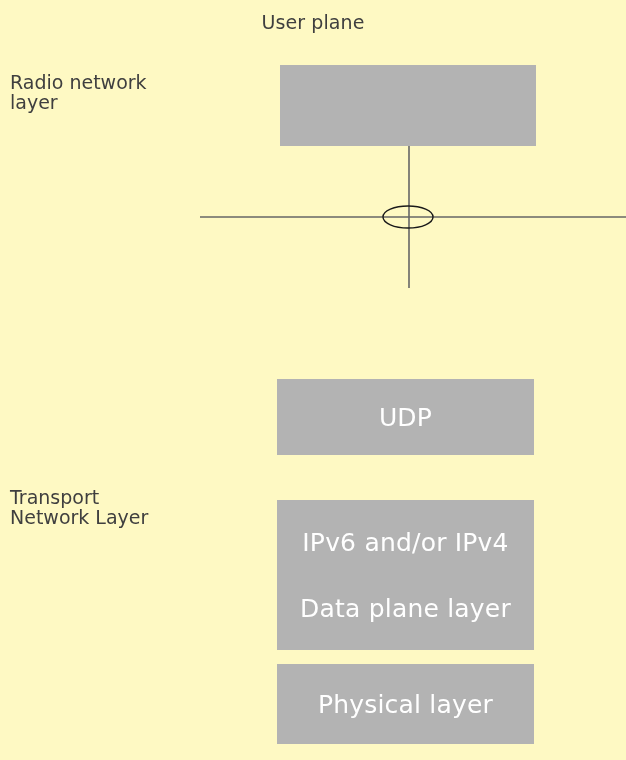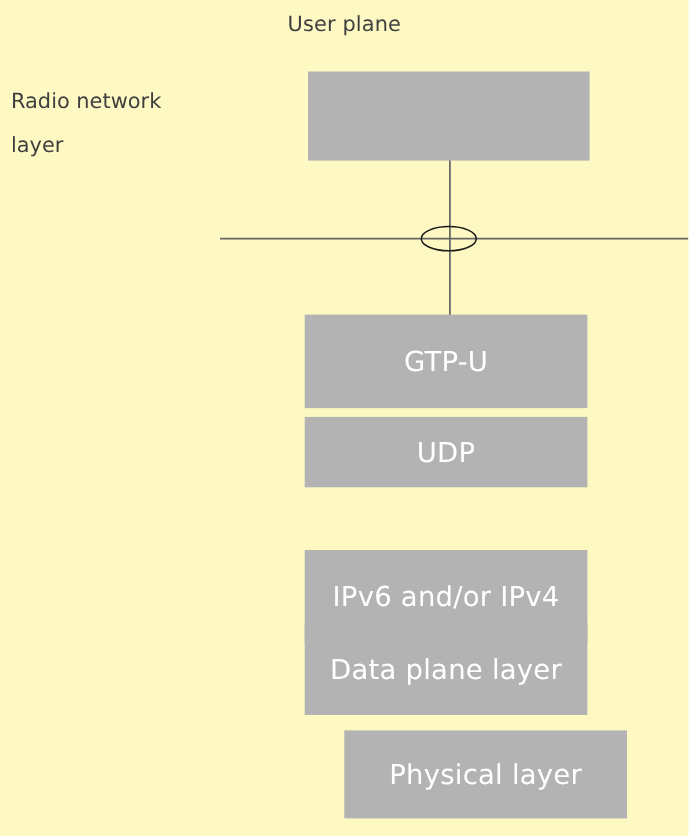--- a/index.html
+++ b/index.html
@@ -26,21 +26,21 @@
     font-size: 19px;
     color: #3f3f3f;
     letter-spacing: 0.1px;
     white-space: nowrap;
   }
   .side-label {
     position: absolute;
     left: 10px;
     font-size: 19px;
     color: #3f3f3f;
-    line-height: 40px;
+    line-height: 20px;
     white-space: pre-line;
   }
   #label-radio { top: 72px; }
   #label-transport { top: 487px; }
 
   .proto-box {
     position: absolute;
     background: #b3b3b3;
     display: flex;
     align-items: center;
@@ -50,54 +50,55 @@
     letter-spacing: 0.2px;
     white-space: nowrap;
   }
   #box-radio-empty {
     left: 280px;
     top: 65px;
     width: 256px;
     height: 81px;
   }
   #box-gtpu    { left: 277px; top: 286px; width: 257px; height: 85px; }
-  #box-udp     { left: 277px; top: 379px; width: 257px; height: 64px; }
+  #box-udp     { left: 277px; top: 379px; width: 257px; height: 76px; }
   #box-ip      { left: 277px; top: 473px; width: 257px; height: 84px; margin-top: 27px; }
   #box-datalink{ left: 277px; top: 567px; width: 257px; height: 83px; }
-  #box-physical{ left: 277px; top: 664px; width: 257px; height: 80px; margin-left: 36px; }
+  #box-physical{ left: 277px; top: 664px; width: 257px; height: 80px; }
 
   #connector-svg {
     position: absolute;
     left: 0;
     top: 0;
     width: 626px;
     height: 760px;
     pointer-events: none;
   }
 </style>
 </head>
 <body>
 
 <div id="canvas">
 
   <div class="diagram-title">User plane</div>
 
   <div class="side-label" id="label-radio">Radio network
 layer</div>
 
+  <div class="side-label" id="label-transport">Transport
+Network Layer</div>
 
   <div class="proto-box" id="box-radio-empty"></div>
 
   <svg id="connector-svg">
     <line x1="200" y1="217" x2="626" y2="217" stroke="#666666" stroke-width="1.6"></line>
     <line x1="409" y1="146" x2="409" y2="288" stroke="#666666" stroke-width="1.6"></line>
     <ellipse cx="408" cy="217" rx="25" ry="11" fill="none" stroke="#1a1a1a" stroke-width="1.4"></ellipse>
   </svg>
 
-  <div class="proto-box" id="box-gtpu">GTP-U</div>
 
   <div class="proto-box" id="box-udp">UDP</div>
 
   <div class="proto-box" id="box-ip">IPv6 and/or IPv4</div>
 
   <div class="proto-box" id="box-datalink">Data plane layer</div>
 
   <div class="proto-box" id="box-physical">Physical layer</div>
 
 </div>

